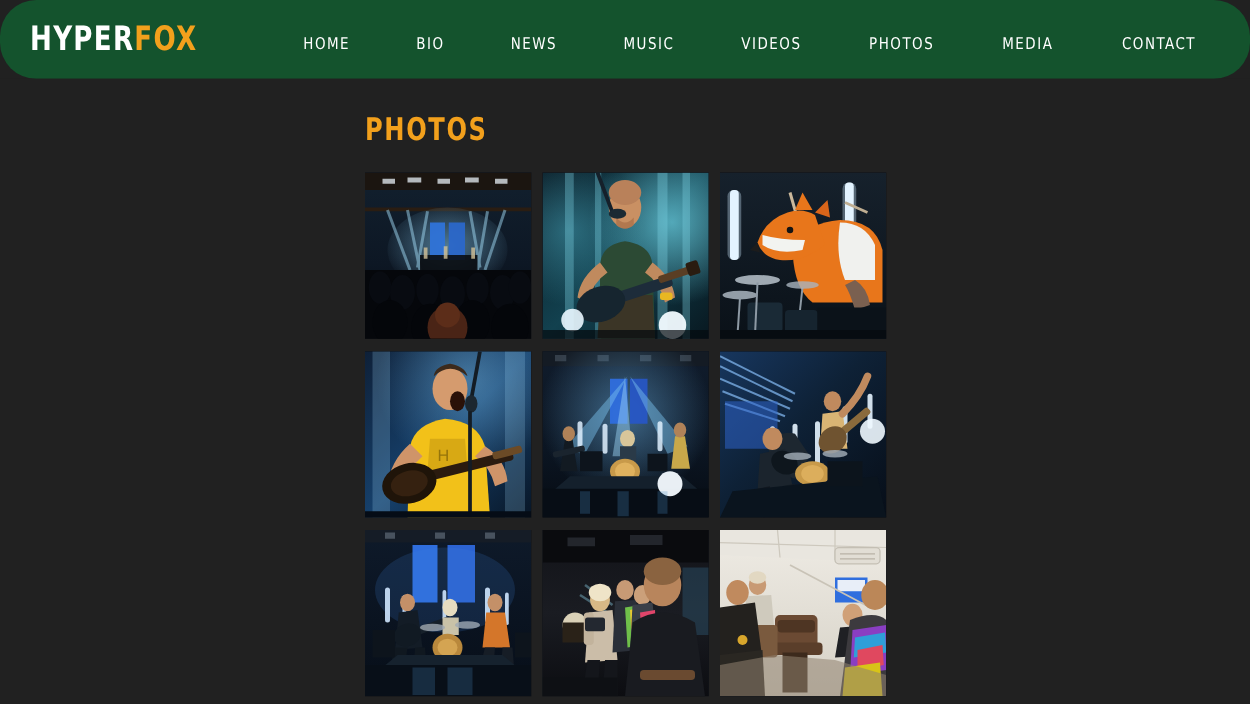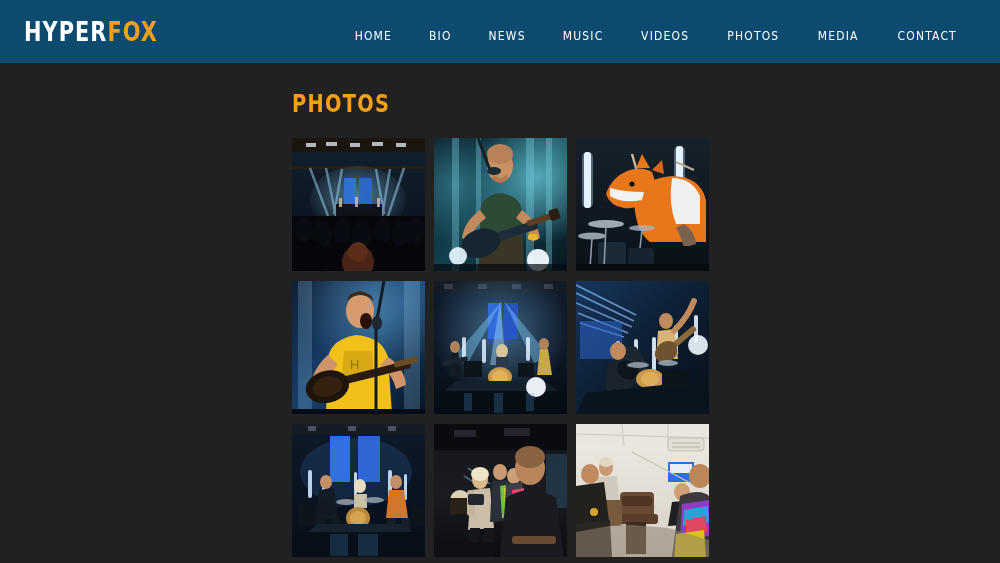--- a/index.html
+++ b/index.html
@@ -9,43 +9,43 @@
     width:1000px; height:563px;
     overflow:hidden;
     background:#212121;
     font-family:"Liberation Sans", sans-serif;
   }
 
   
   .site-header{
     position:absolute; top:0; left:0;
     width:1000px; height:63px;
-    background:#0c4a6e;
-    display:flex; align-items:center;
+    background:#14532d;
+    display:flex; align-items:center;border-radius:29px;
   }
 
   .logo{
     position:absolute; left:24px; top:17px;
     font-family:"Liberation Sans Narrow","DejaVu Sans Condensed","Liberation Sans",sans-serif;
     font-size:27px; font-weight:700;
     letter-spacing:1.2px;
     line-height:29px;
     white-space:nowrap;
     transform:scaleX(.86);
     transform-origin:left center;
     cursor:pointer;
   }
   .logo .logo-a{ color:#ffffff; }
   .logo .logo-b{ color:#f2a01c; }
 
   .main-nav{
     position:absolute; right:24px; top:0;
     height:71px;
     display:flex; align-items:center;
-    gap:0px;
+    gap:16px;
   }
   .nav-item{
     color:#ffffff;
     font-family:"Liberation Sans Narrow","DejaVu Sans Condensed","Liberation Sans",sans-serif;
     font-size:13px;
     font-weight:400;
     letter-spacing:1.3px;
     text-transform:uppercase;
     padding:0 17px;
     line-height:63px;

